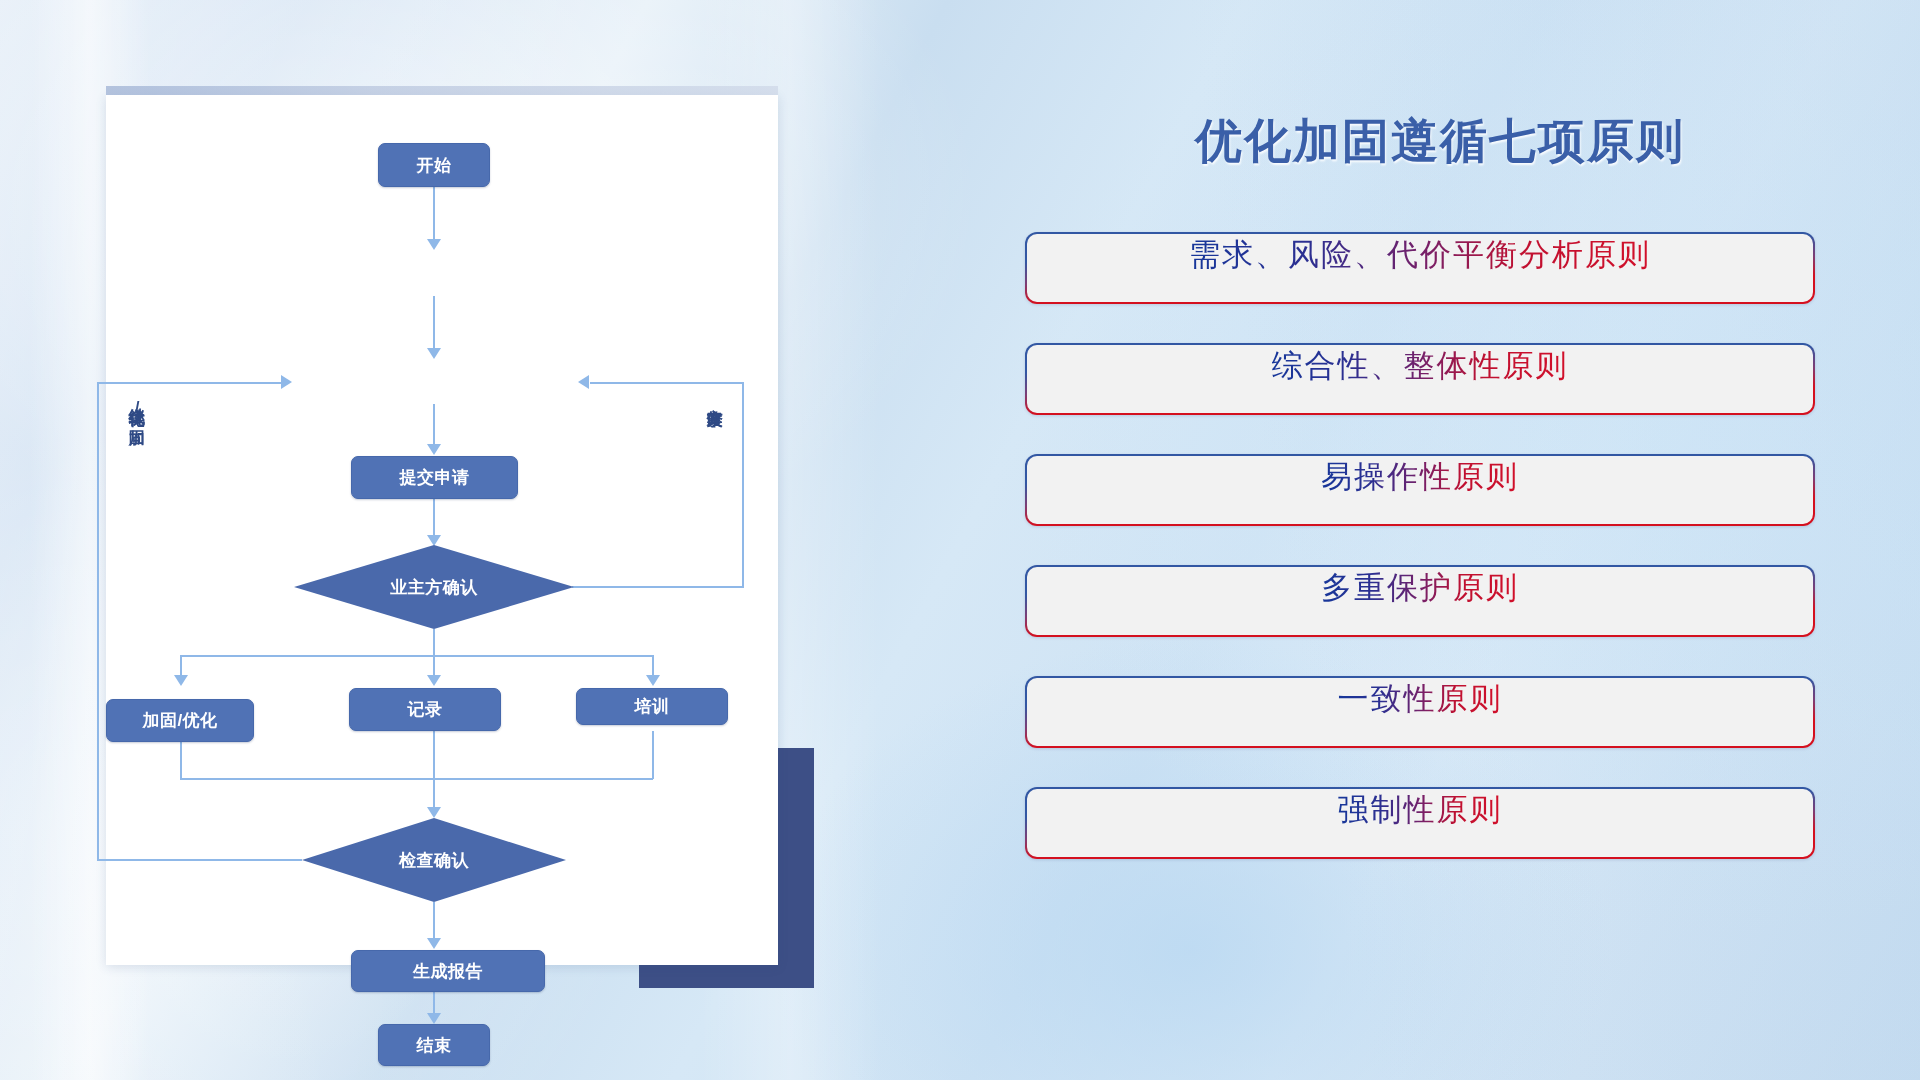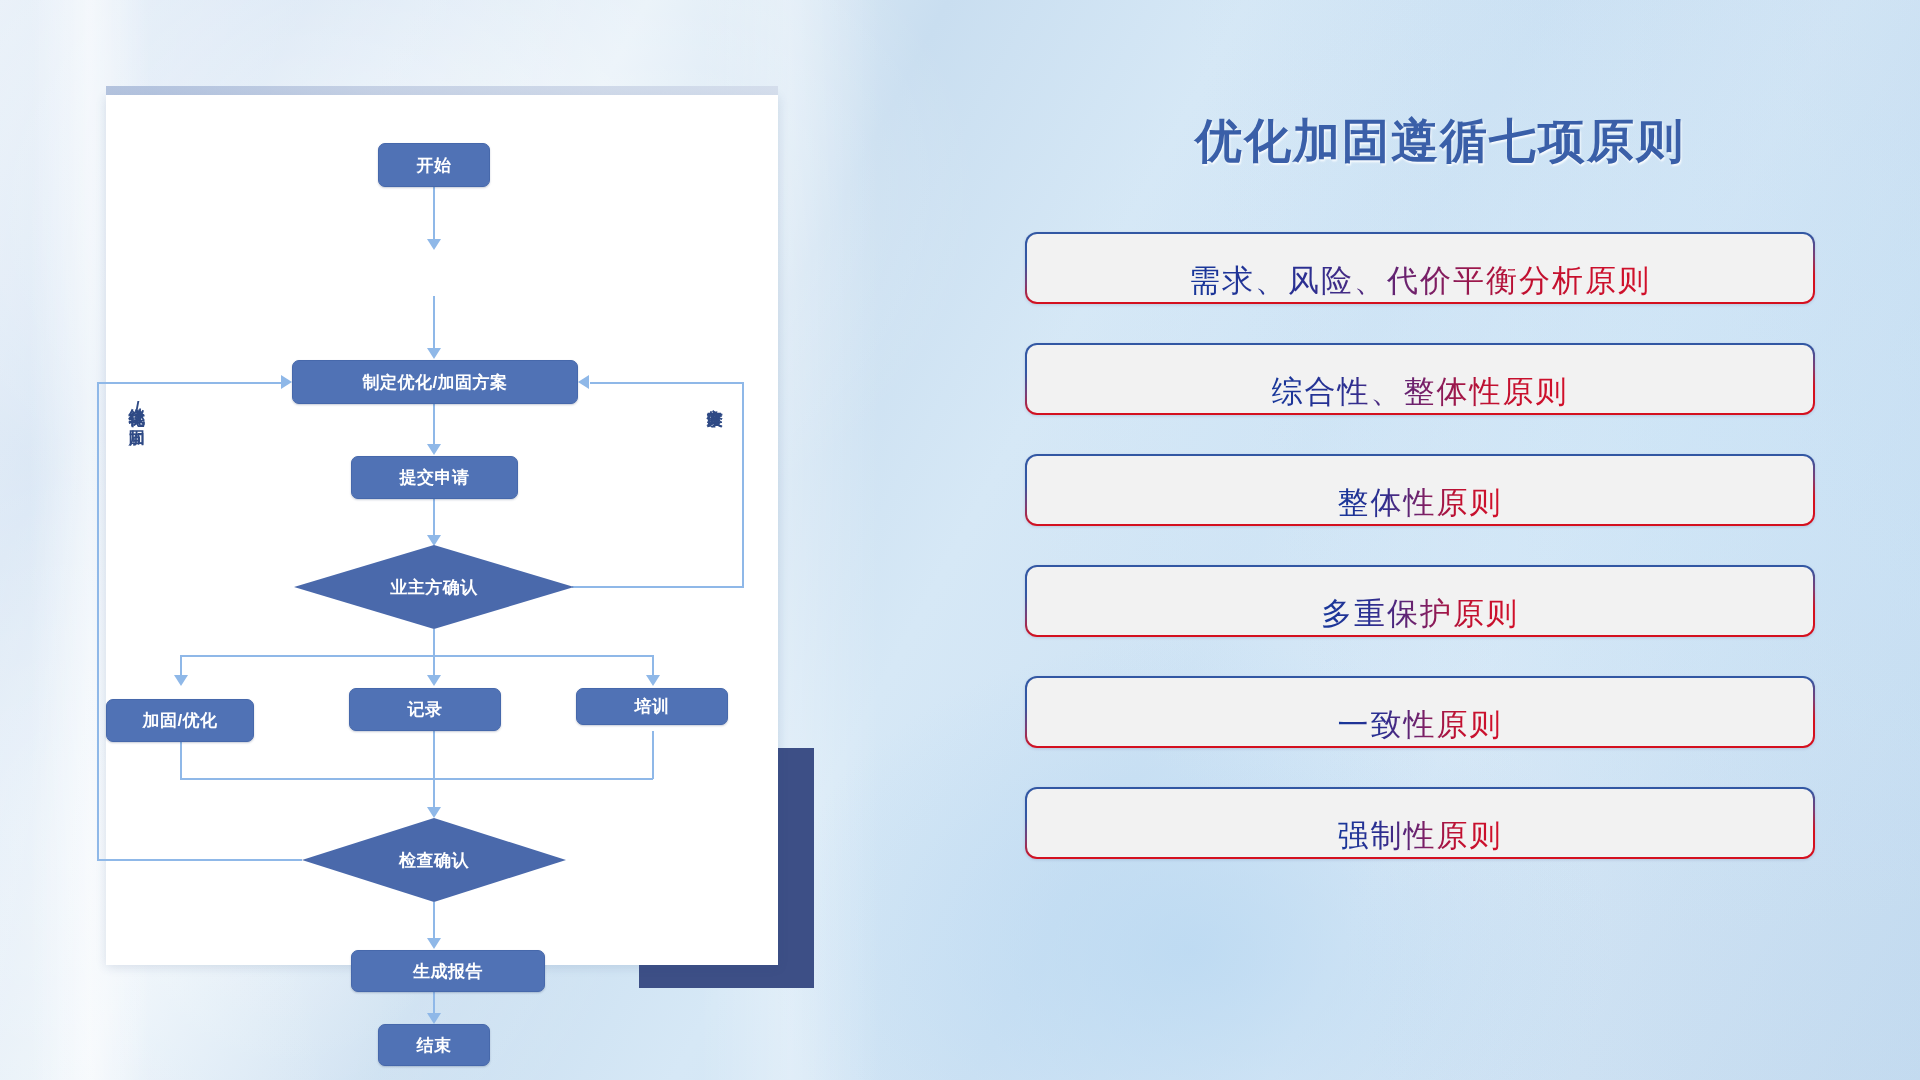--- a/index.html
+++ b/index.html
@@ -188,21 +188,21 @@
   }
   .pitem {
     position: relative;
     height: 72px;
     margin-bottom: 39px;
     border-radius: 12px;
     background: #f2f2f2;
     border: 2px solid transparent;
     border-image: linear-gradient(170deg, #3b5fa8 0%, #3b5fa8 18%, #8b4a78 50%, #d8142a 82%, #d8142a 100%) 1;
     display: flex;
-    align-items: flex-end;
+    align-items: flex-start;
     justify-content: center;
     box-shadow: 0 1px 3px rgba(60,80,130,0.18);
   }
   
   .pitem {
     border: none;
     background:
       linear-gradient(#f2f2f2, #f2f2f2) padding-box,
       linear-gradient(178deg, #3257a3 0%, #3257a3 30%, #7d3d74 52%, #d4101f 72%, #d4101f 100%) border-box;
     border: 2px solid transparent;
@@ -236,23 +236,20 @@
         <span>开始</span>
       </div>
 
       <div class="ln v" style="left:327px; top:92px; height:58px;"></div>
       <div class="arr down" style="left:321px; top:144px;"></div>
 
 
       <div class="ln v" style="left:327px; top:201px; height:58px;"></div>
       <div class="arr down" style="left:321px; top:253px;"></div>
 
-      <div class="node" style="left:186px; top:265px; width:286px; height:44px;">
-        <span>制定优化/加固方案</span>
-      </div>
 
       <div class="arr right" style="left:175px; top:280px;"></div>
 
       <div class="arr left" style="left:472px; top:280px;"></div>
 
       <div class="ln v" style="left:327px; top:309px; height:45px;"></div>
       <div class="arr down" style="left:321px; top:349px;"></div>
 
       <div class="node" style="left:245px; top:361px; width:167px; height:43px;">
         <span>提交申请</span>
@@ -332,21 +329,21 @@
   <div class="rt-title">优化加固遵循七项原则</div>
 
   <div class="plist">
     <div class="pitem">
       <span class="ptext">需求、风险、代价平衡分析原则</span>
     </div>
     <div class="pitem">
       <span class="ptext">综合性、整体性原则</span>
     </div>
     <div class="pitem">
-      <span class="ptext">整体性原则</span>
+      <span class="ptext">易操作性原则</span>
     </div>
     <div class="pitem">
       <span class="ptext">多重保护原则</span>
     </div>
     <div class="pitem">
       <span class="ptext">一致性原则</span>
     </div>
     <div class="pitem">
       <span class="ptext">强制性原则</span>
     </div>

